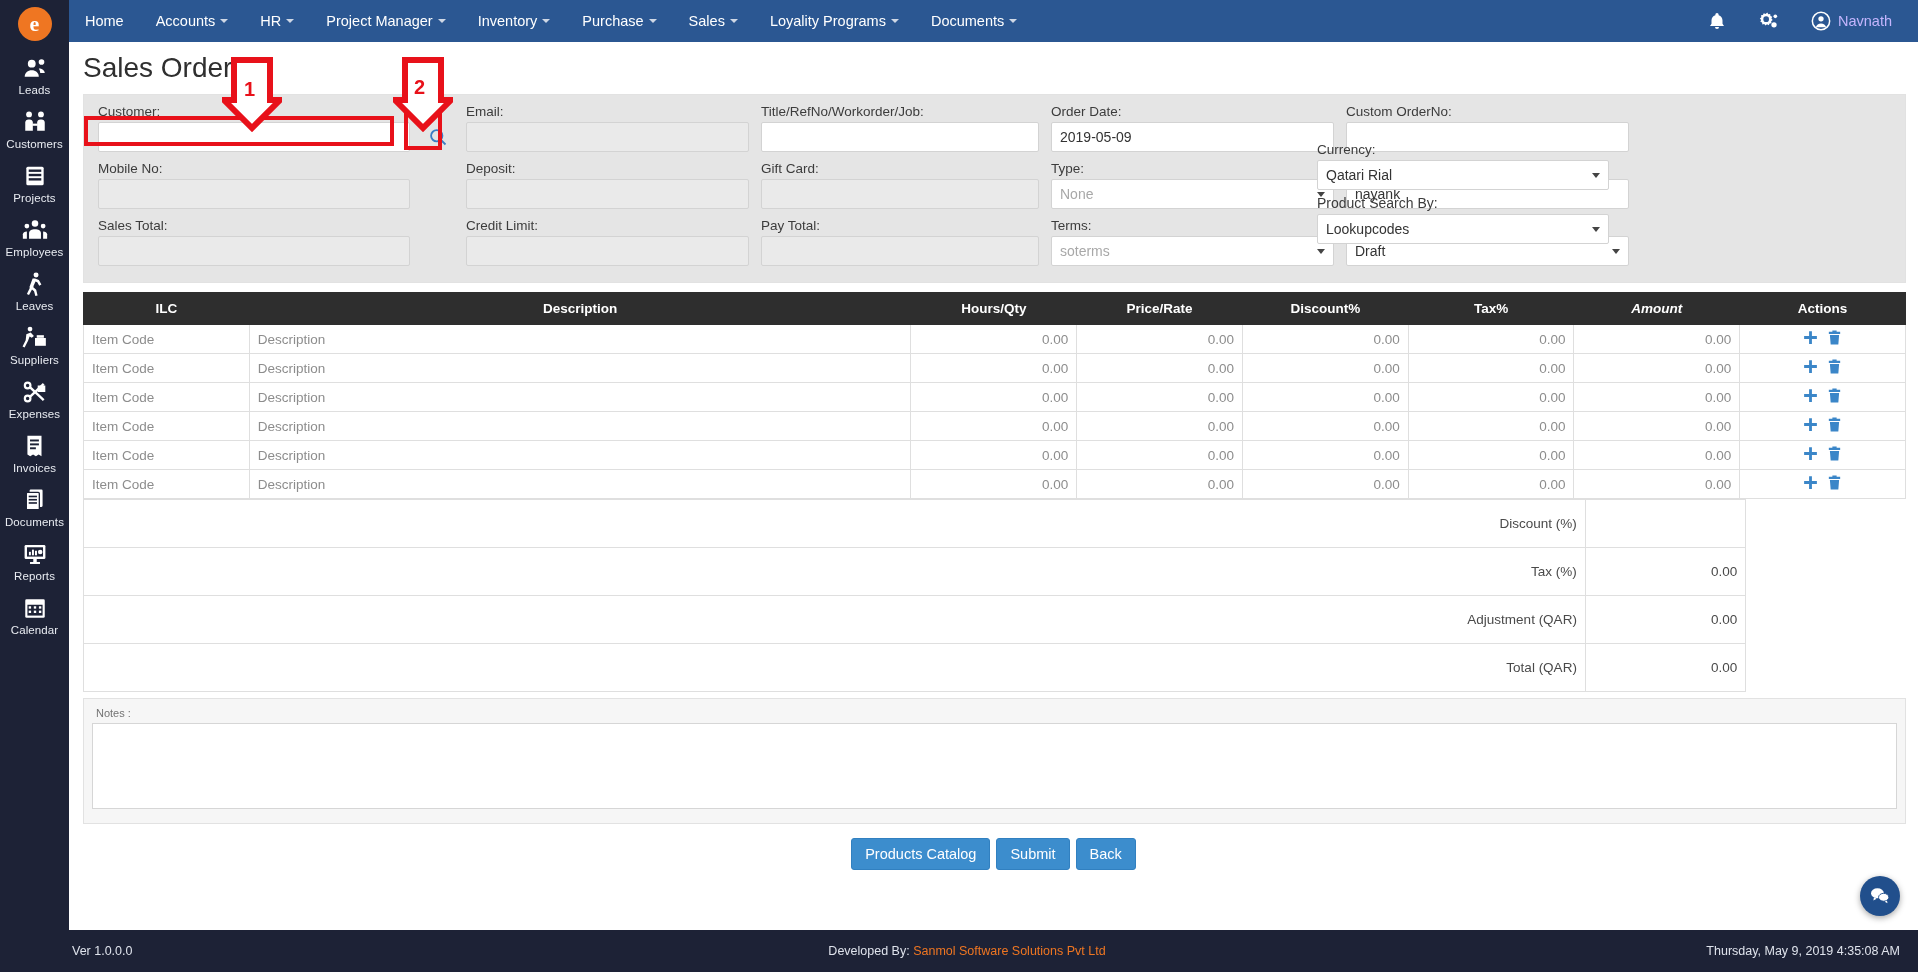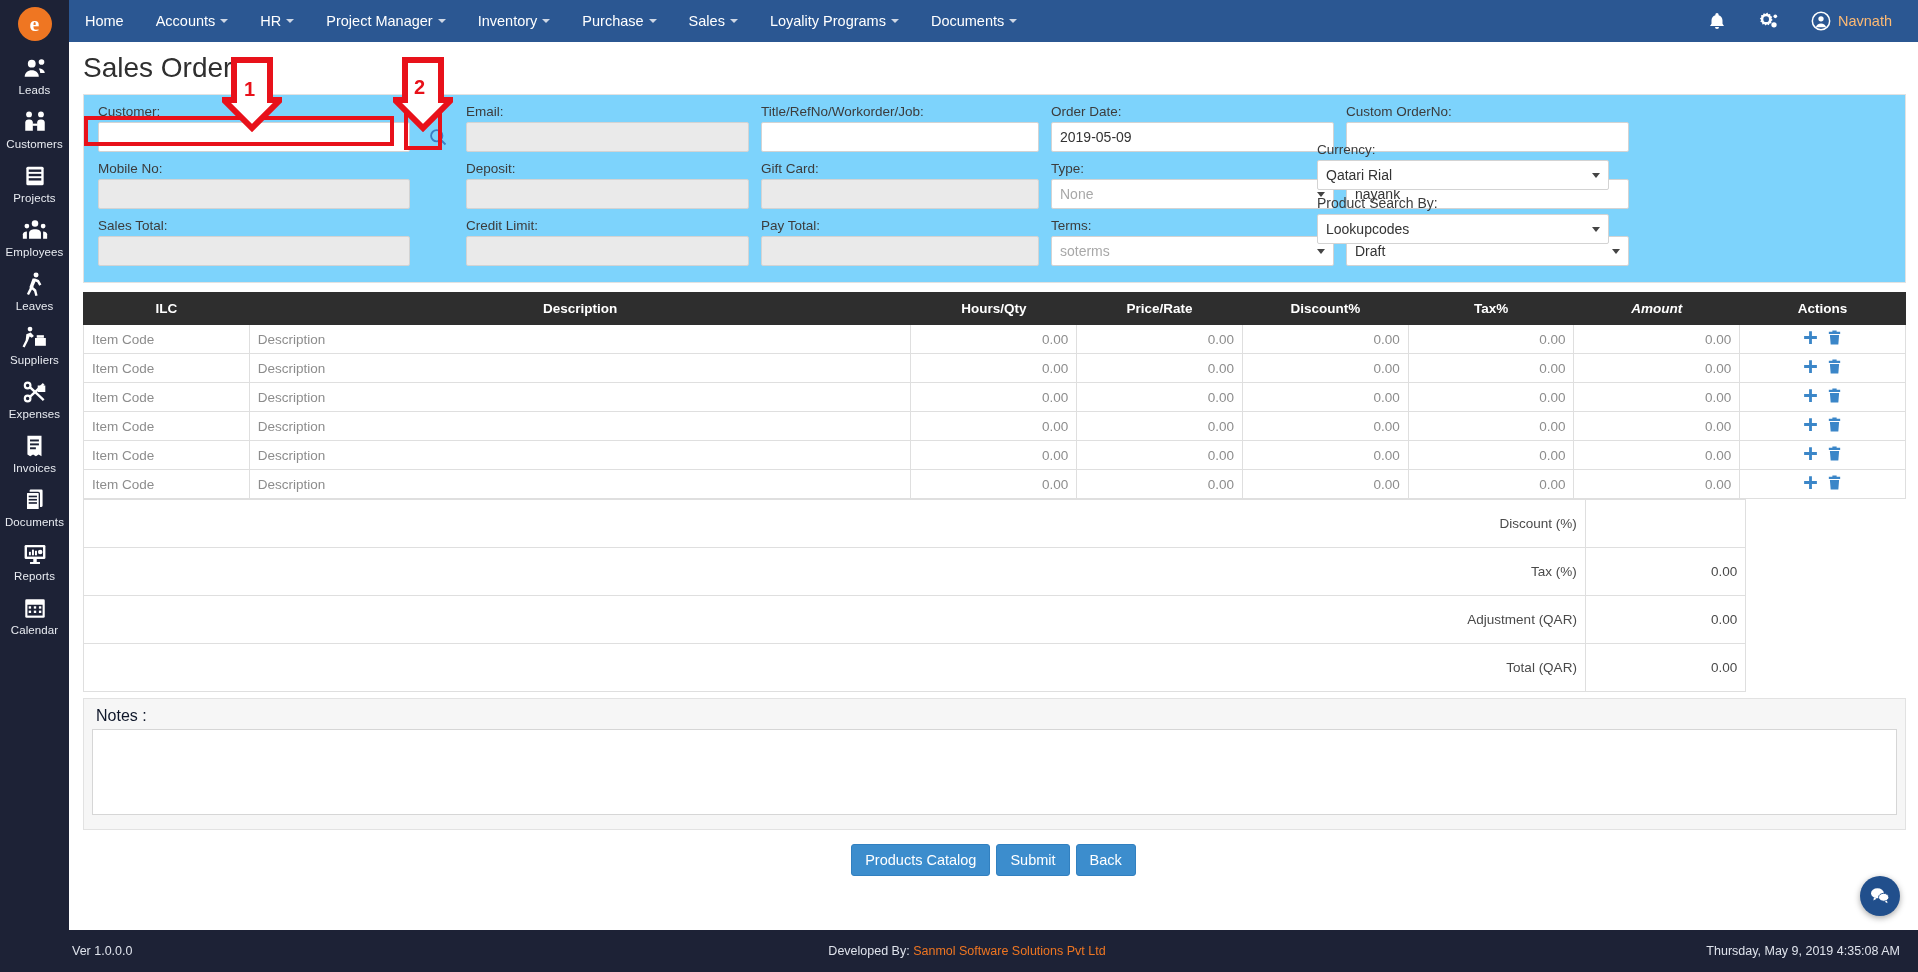--- a/index.html
+++ b/index.html
@@ -52,41 +52,41 @@
     color: #fff; font-size: 14.5px; padding: 0 16px; height: 42px;
     display: flex; align-items: center; cursor: pointer; white-space: nowrap;
   }
   .caret {
     display: inline-block; margin-left: 5px;
     border-left: 4px solid transparent; border-right: 4px solid transparent;
     border-top: 4px solid #cfd8e6;
   }
   .nav-right {
     margin-left: auto; display: flex; align-items: center;
-    gap: 32px; padding-right: 26px; color: #fdba74;
+    gap: 32px; padding-right: 26px; color: #c4b5fd;
   }
   .nav-right .ic svg { width: 20px; height: 20px; fill: #ffffff; display:block; }
   .user-box { display: flex; align-items: center; gap: 7px; font-size: 14.5px; cursor: pointer; }
 
   
   .page {
     position: absolute; left: 69px; top: 42px;
     width: 1849px; height: 888px;
     background: #ffffff;
     overflow: hidden;
   }
   .page-title {
     font-size: 28px; color: #2f2f2f; font-weight: normal;
     padding: 10px 0 6px 14px;
     font-family: "Liberation Sans", sans-serif;
   }
 
   .panel {
     margin: 4px 12px 0 14px;
-    background: #7dd3fc;
+    background: #e5e5e5;
     border: 1px solid #e2e2e2;
     padding: 6px 0 10px 0;
   }
   .row { display: flex; padding: 0 8px; }
   .fld { padding: 3px 6px 6px 6px; }
   .fld label {
     display: block; font-size: 13.5px; color: #3c3c3c;
     margin-bottom: 3px; line-height: 15px; white-space: nowrap;
   }
   .inp {
@@ -154,21 +154,21 @@
   }
   td.tot-label { text-align: right; }
   td.tot-val { text-align: right; color: #555; }
   td.tot-blank { border-left: 1px solid #dfdfdf; }
 
   
   .notes-panel {
     margin: 6px 12px 0 14px; background: #f6f6f6;
     border: 1px solid #e2e2e2; padding: 6px 8px 10px 8px;
   }
-  .notes-panel label { font-size: 16px; color: #0f172a; display: block; margin: 2px 0 4px 4px; }
+  .notes-panel label { font-size: 11px; color: #737373; display: block; margin: 2px 0 4px 4px; }
   .notes-area {
     width: 100%; height: 86px; resize: none;
     border: 1px solid #d6d6d6; background: #fff;
     font-family: "Liberation Sans", sans-serif; font-size: 14px; padding: 6px;
   }
 
   .btnbar { display: flex; justify-content: center; gap: 6px; margin-top: 14px; }
   .btn {
     background: #3c8dcd; border: 1px solid #3180c0; color: #fff;
     font-size: 14.5px; padding: 7px 13px; border-radius: 3px; cursor: pointer;

